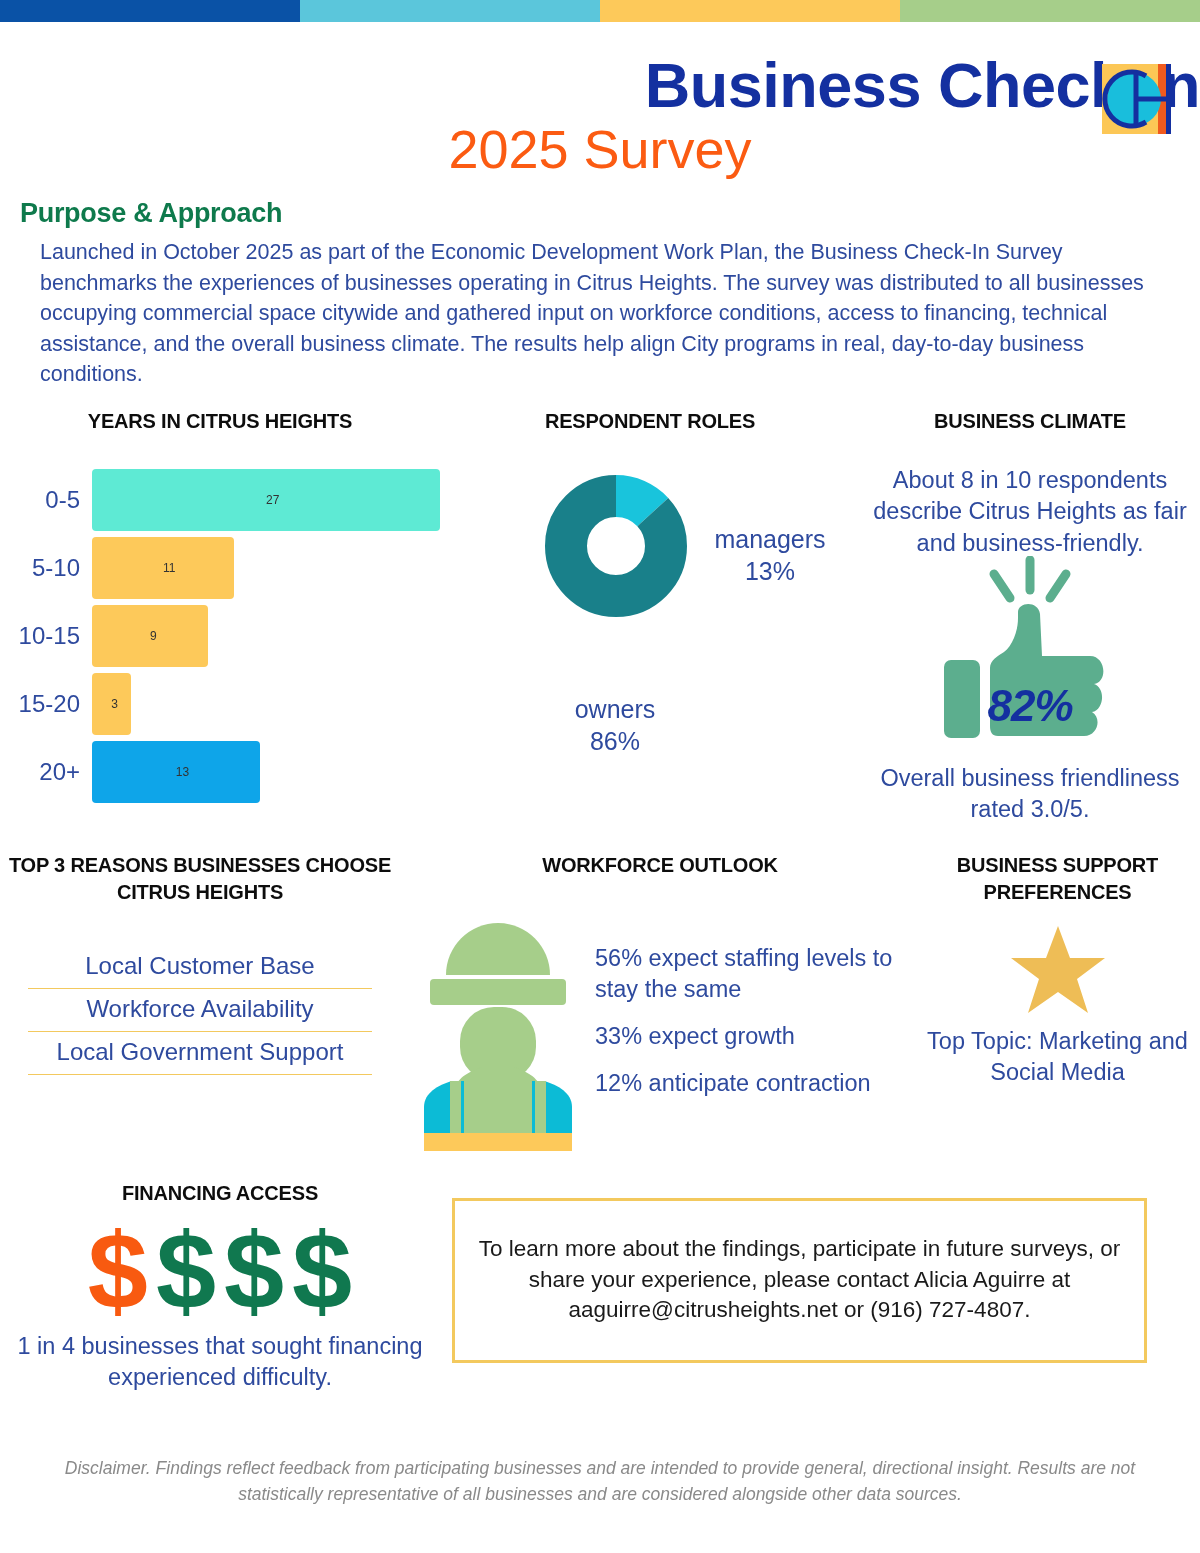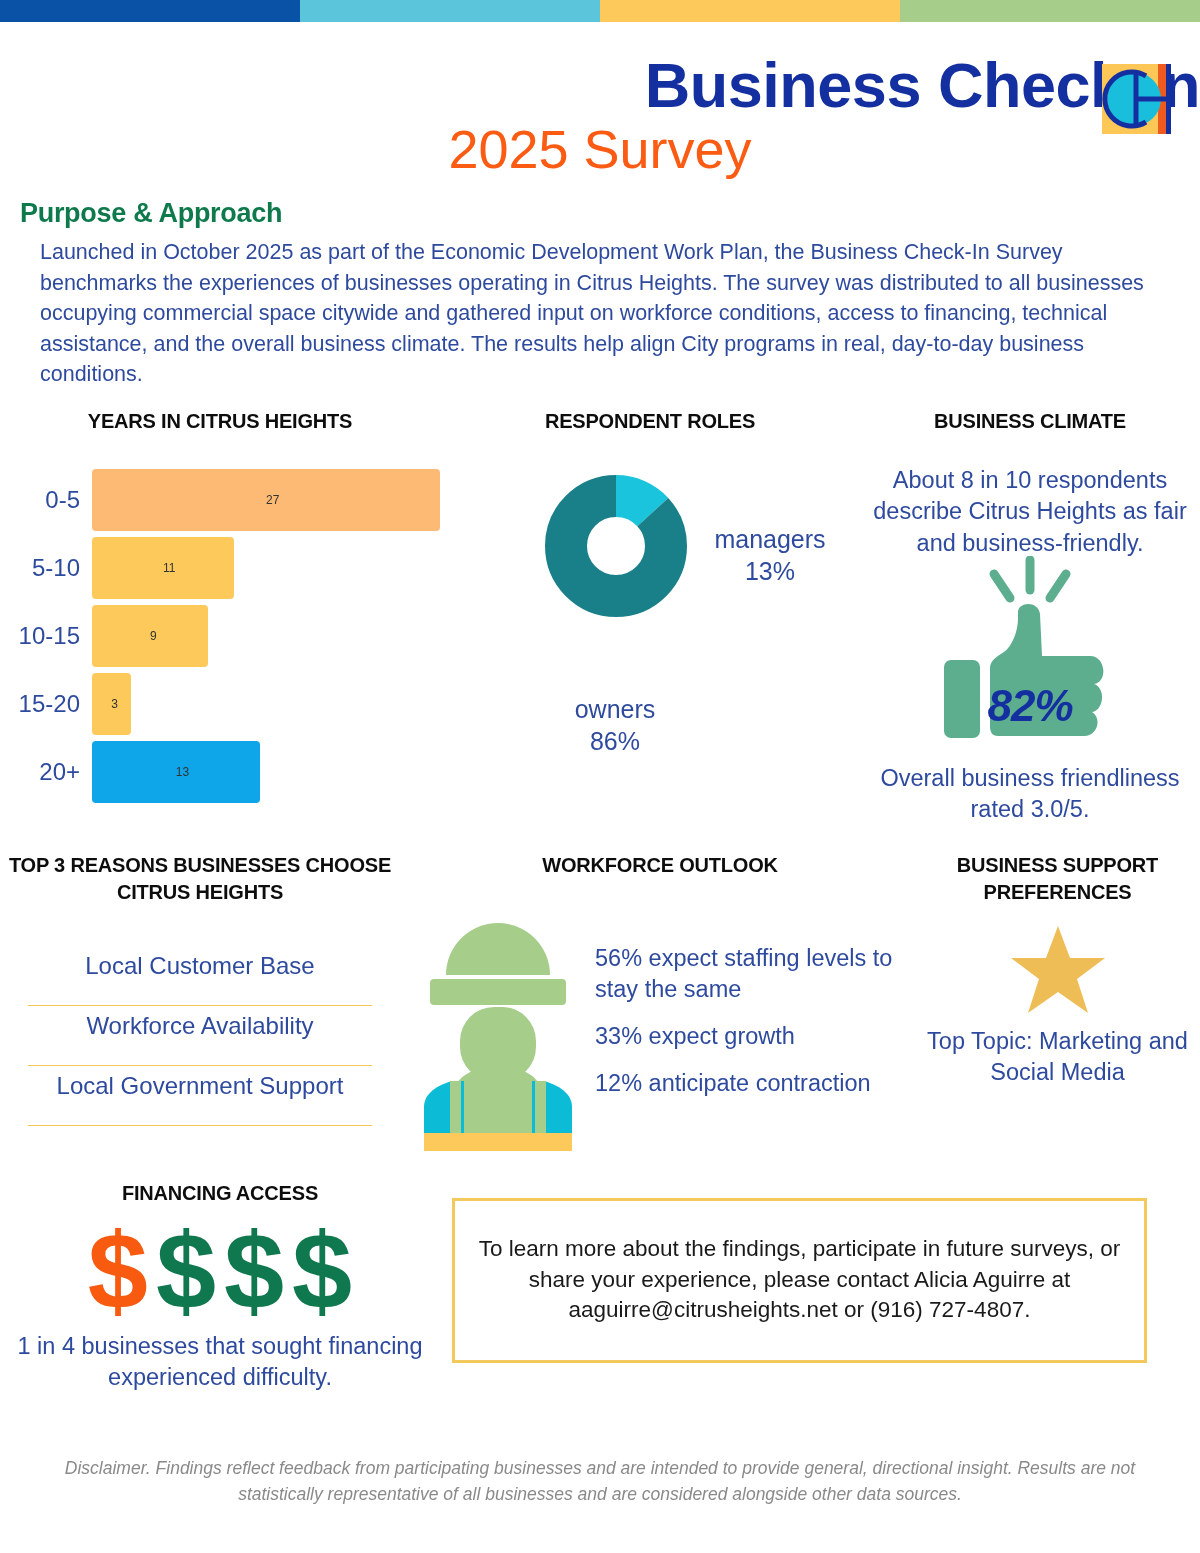--- a/index.html
+++ b/index.html
@@ -129,21 +129,21 @@
     text-align:center; margin-top:2px;
   }
 
   
   .row2 { position:relative; height:310px; margin-top:34px; }
 
   .panel-reasons { position:absolute; left:0; top:0; width:400px; }
   .reasons-list { margin-top:40px; padding:0 28px; }
   .reason {
     font-size:24px; color:#2E4A9E; text-align:center;
-    padding:6px 0 25px 0;
+    padding:6px 0 8px 0;
     border-bottom:1.5px solid #F3C95E;
   }
 
   .panel-workforce { position:absolute; left:400px; top:0; width:520px; }
   .wf-body { position:relative; margin-top:22px; height:250px; }
   .worker-svg { position:absolute; left:8px; top:10px; }
   .wf-lines { position:absolute; left:195px; top:42px; width:320px; }
   .wf-line { font-size:23.5px; line-height:1.32; color:#2E4A9E; margin-bottom:16px; }
 
   .panel-support { position:absolute; left:915px; top:0; width:285px; }
@@ -219,21 +219,21 @@
 </div>
 
 <div class="row1">
 
   <div class="panel-years">
     <div class="ptitle">YEARS IN CITRUS HEIGHTS</div>
     <div class="barchart" id="barchart">
         <div class="barrow">
           <div class="barlabel">0-5</div>
           <div class="bartrack">
-            <div class="bar" style="width: 100%; background: #fdba74;">
+            <div class="bar" style="width: 100%; background: #5eead4;">
               <span class="barval">27</span>
             </div>
           </div>
         </div>
         <div class="barrow">
           <div class="barlabel">5-10</div>
           <div class="bartrack">
             <div class="bar" style="width: 40.7407%; background: rgb(253, 201, 90);">
               <span class="barval">11</span>
             </div>

